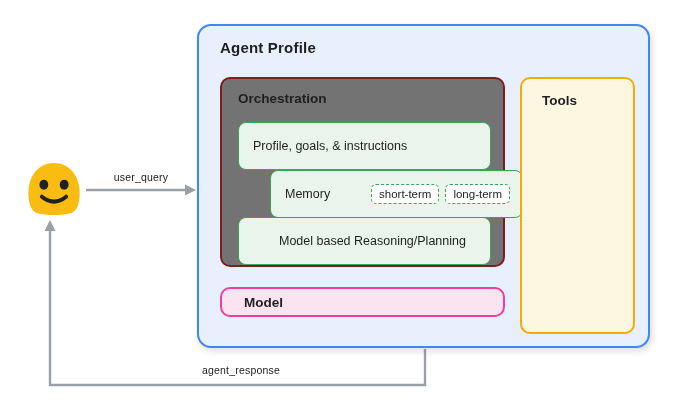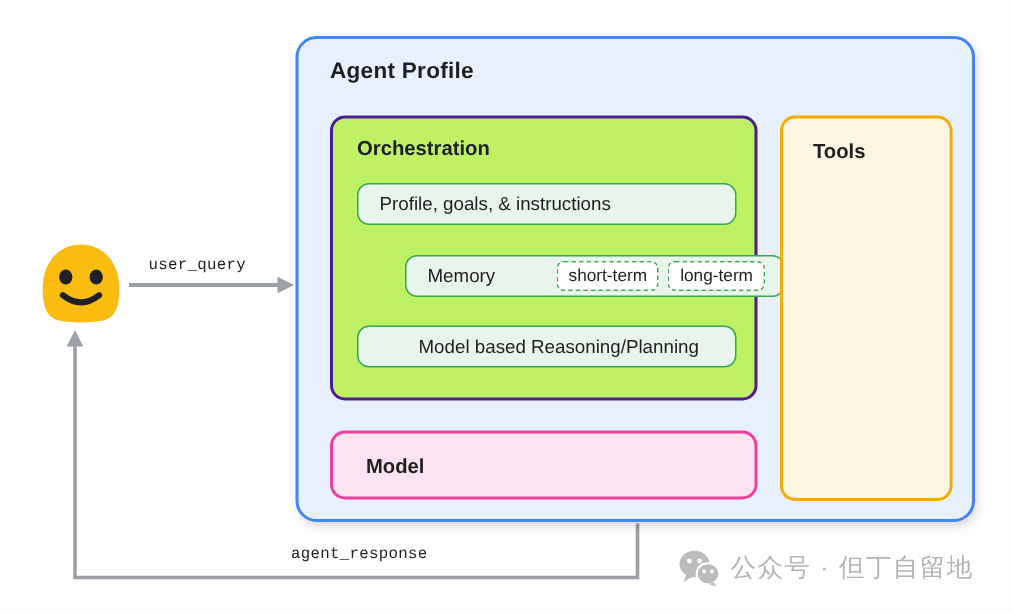--- a/index.html
+++ b/index.html
@@ -15,29 +15,29 @@
     box-sizing:border-box; box-shadow:2px 3px 6px rgba(60,64,67,.18);
   }
   .runtime-title {
     position:absolute; left:21px; top:13px;
     font-size:15px; font-weight:600; color:#1f1f1f; letter-spacing:.2px;
   }
 
   
   .orchestration-box {
     position:absolute; left:21px; top:51px; width:285px; height:190px;
-    background:#bef264; border:2px solid #4c1d95; border-radius:10px;
+    background:#737373; border:2px solid #7f1d1d; border-radius:10px;
     box-sizing:border-box;
   }
   .orch-title {
     position:absolute; left:16px; top:12px;
     font-size:13.5px; font-weight:600; color:#1f1f1f;
   }
   .orch-item {
-    position:absolute; left:16px; width:253px; height:28px;
+    position:absolute; left:16px; width:253px; height:48px;
     background:#e9f5ec; border:1.5px solid #34a853; border-radius:8px;
     box-sizing:border-box; display:flex; align-items:center;
     padding:0 12px 0 14px; font-size:12.5px; color:#1f1f1f;
   }
   .orch-item.i1 { top:43px; }
   .orch-item.i2 { top:91px;margin-left:32px; }
   .orch-item.i3 { top:138px;padding-left:40px; }
   .chip {
     border:1.5px dashed #34a853; background:#ffffff; border-radius:5px;
     padding:3px 7px; font-size:11.5px; color:#1f1f1f; white-space:nowrap;
@@ -51,30 +51,30 @@
     background:#fdf6e0; border:2px solid #f5ab00; border-radius:10px;
     box-sizing:border-box;
   }
   .tools-title {
     position:absolute; left:20px; top:14px;
     font-size:13.5px; font-weight:700; color:#1f1f1f;
   }
 
   
   .model-box {
-    position:absolute; left:21px; top:261px; width:285px; height:46px;
+    position:absolute; left:21px; top:261px; width:285px; height:30px;
     background:#fbe3f0; border:2px solid #ef3f9e; border-radius:10px;
     box-sizing:border-box; display:flex; align-items:center; padding-left:22px;
     font-size:13.5px; font-weight:600; color:#1f1f1f;
   }
 
   
   .flow-svg { position:absolute; left:0; top:0; width:675px; height:409px; pointer-events:none; }
   .edge-label {
-    position:absolute; font-size:10.5px; color:#202124; letter-spacing:.2px;font-family:Liberation Mono, monospace;
+    position:absolute; font-size:10.5px; color:#202124; text-align:center; letter-spacing:.2px;
   }
   .lbl-user-query { left:99px; top:171px; width:84px; }
   .lbl-agent-response { left:194px; top:364px; width:94px; }
 
   
   .user-emoji { position:absolute; left:25px; top:161px; width:58px; height:57px; }
 
   
   .watermark {
     position:absolute; left:452px; top:366px; display:flex; align-items:center;
@@ -134,27 +134,14 @@
 
     <div class="tools-box">
       <div class="tools-title">Tools</div>
     </div>
 
     <div class="model-box">
       <span>Model</span>
     </div>
   </div>
 
-  <div class="watermark">
-    <svg class="wechat-icon" viewBox="0 0 28 25">
-      <ellipse cx="11" cy="10" rx="10" ry="8.8" fill="#bcbcbc"></ellipse>
-      <path d="M5.5 17 L3.5 22 L9.5 18.6 Z" fill="#bcbcbc"></path>
-      <circle cx="7.6" cy="8" r="1.6" fill="#ffffff"></circle>
-      <circle cx="14.4" cy="8" r="1.6" fill="#ffffff"></circle>
-      <ellipse cx="20" cy="16.5" rx="7.6" ry="7" fill="#bcbcbc" stroke="#ffffff" stroke-width="1.4"></ellipse>
-      <path d="M23.5 22 L25.8 25 L20.5 23.5 Z" fill="#bcbcbc"></path>
-      <circle cx="17.4" cy="15" r="1.3" fill="#ffffff"></circle>
-      <circle cx="22.6" cy="15" r="1.3" fill="#ffffff"></circle>
-    </svg>
-    <span class="watermark-text">公众号 · 但丁自留地</span>
-  </div>
 
 </div>
 
 </body></html>

